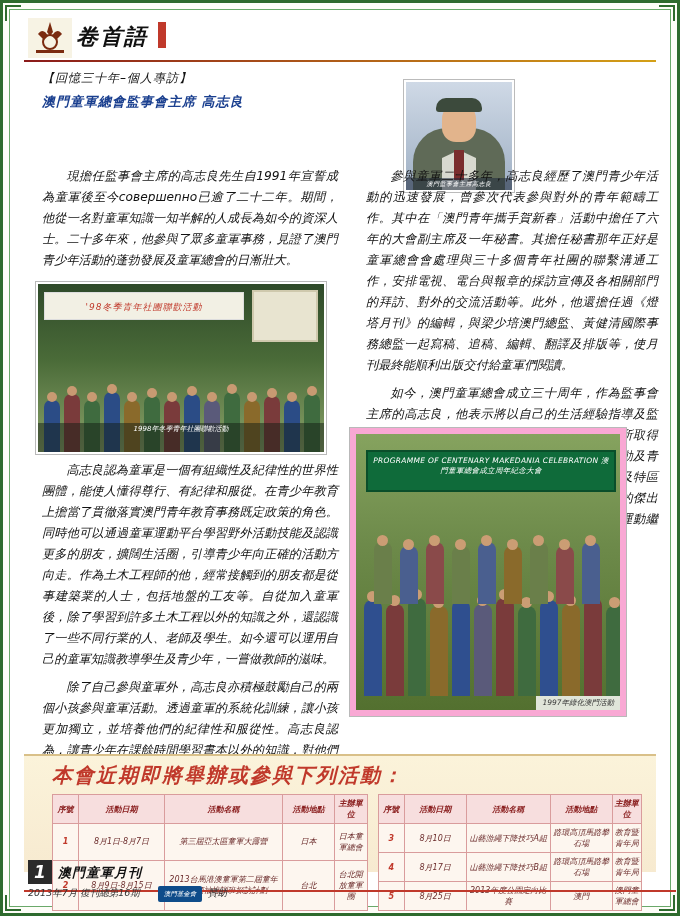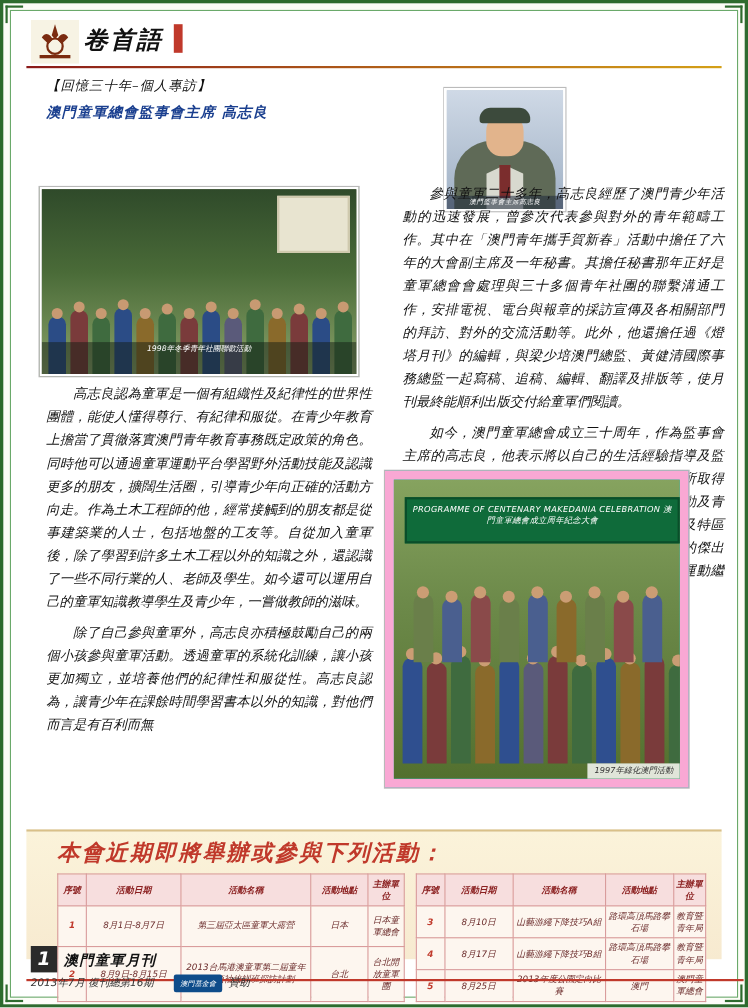--- a/index.html
+++ b/index.html
@@ -142,22 +142,22 @@
   }
   .photo1 .caption {
     position:absolute; left:0; right:0; bottom:0; height:29px;
     background:rgba(20,30,20,.5); color:#fff; font-size:7px;
     line-height:13px; text-align:center;
   }
 
   
   .photo2 {
     position:absolute; left:340px; top:418px; width:276px; height:288px;
-    border:8px solid #f9a8d4; box-shadow:0 0 0 1px #b9b9b9;
-    overflow:hidden; background:#14b8a6;
+    border:6px solid #f9a8d4; box-shadow:0 0 0 1px #b9b9b9;
+    overflow:hidden; background:#ef4444;
   }
   .photo2 .bg { position:absolute; inset:0; background:linear-gradient(#86a35f 0%,#6d8a4a 40%,#53702f 100%); }
   .photo2 .banner {
     position:absolute; left:10px; top:16px; width:250px; height:42px;
     background:#0f6b3a; border:2px solid #0a4e2a; color:#fff;
     font-size:7.5px; text-align:center; padding:4px 2px; line-height:1.35;
     letter-spacing:.3px;
   }
   .photo2 .crowd { position:absolute; left:0; right:0; bottom:14px; top:64px; }
   .photo2 .p { position:absolute; width:18px; border-radius:8px 8px 0 0; }
@@ -258,24 +258,26 @@
         <div class="shirt"></div>
         <div class="tie"></div>
         <div class="head"></div>
         <div class="hat"></div>
         <div class="caption">澳門監事會主席高志良</div>
       </div>
 
       <div class="cols">
 
         <div class="col col-left">
+          <p>現擔任監事會主席的高志良先生自1991年宣誓成為童軍後至今совершenно已逾了二十二年。期間，他從一名對童軍知識一知半解的人成長為如今的資深人士。二十多年來，他參與了眾多童軍事務，見證了澳門青少年活動的蓬勃發展及童軍總會的日漸壯大。</p>
 
           <div style="position:relative;height:182px;">
             <div class="photo1" style="left:-6px;top:4px;">
               <div class="stage"></div>
+              <div class="banner">'98冬季青年社團聯歡活動</div>
               <div class="screen"></div>
               <div class="crowd">
                 <div class="p" style="left:6px;background:#2b4c86;"></div>
                   <div class="h" style="left:9px;bottom:50px;"></div>
                 <div class="p" style="left:26px;background:#7a3b3b;height:58px;"></div>
                   <div class="h" style="left:29px;bottom:56px;"></div>
                 <div class="p" style="left:46px;background:#3f6b3f;"></div>
                   <div class="h" style="left:49px;bottom:50px;"></div>
                 <div class="p" style="left:66px;background:#2b4c86;height:60px;"></div>
                   <div class="h" style="left:69px;bottom:58px;"></div>

